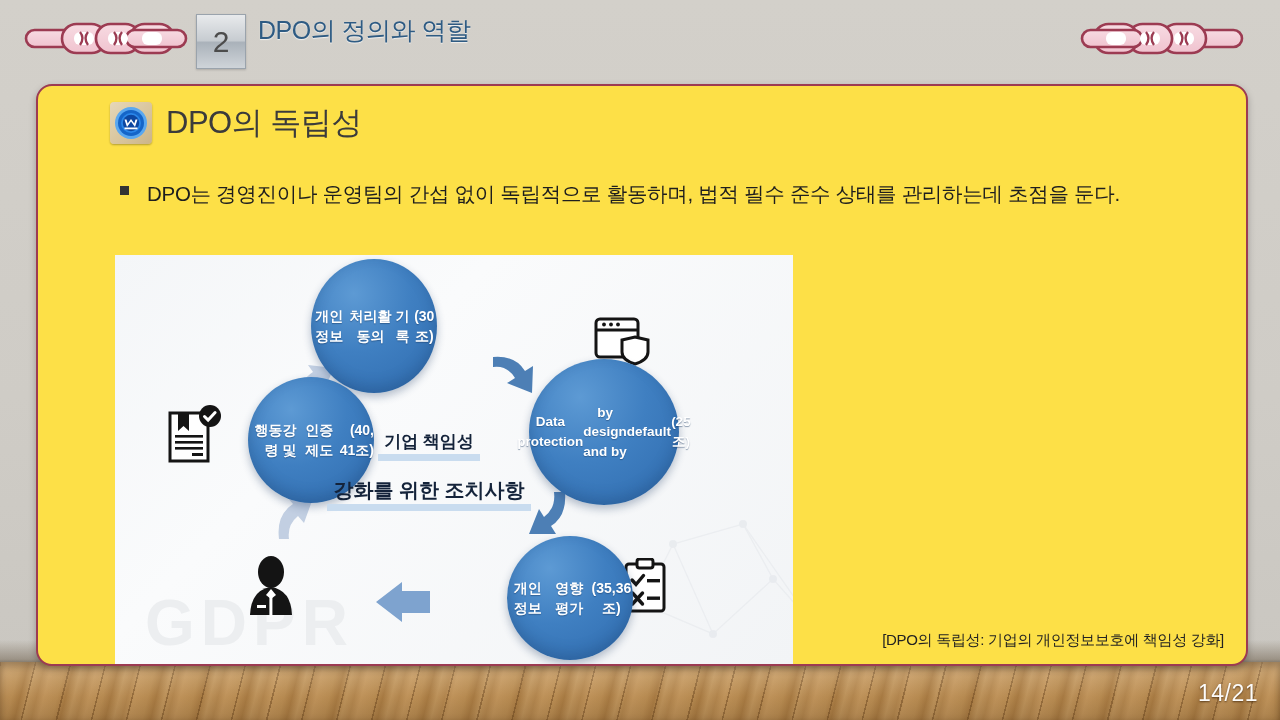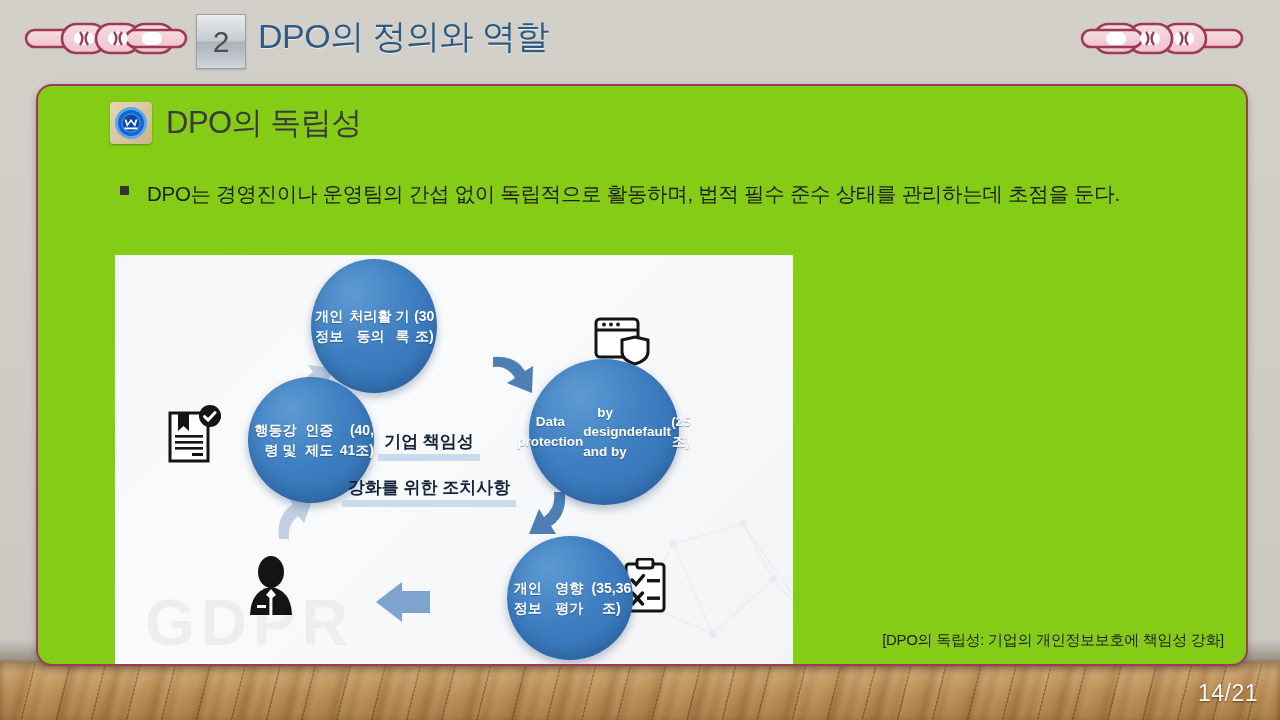--- a/index.html
+++ b/index.html
@@ -51,27 +51,27 @@
   #slide-number-box{
     position:absolute;left:196px;top:14px;width:48px;height:53px;
     background:linear-gradient(180deg,#e8eaec 0%,#c7ccd1 48%,#aab2ba 52%,#cfd4d9 100%);
     border:1px solid #9aa3ac;
     display:flex;align-items:center;justify-content:center;
     color:#4c4c4c;font-size:30px;
     box-shadow:0 1px 2px rgba(0,0,0,.18);
   }
   #slide-title{
     position:absolute;left:258px;top:14px;
-    font-size:34px;color:#2e5b83;letter-spacing:-.5px;
+    font-size:25px;color:#2e5b83;letter-spacing:-.5px;
     text-shadow:0 1px 1px rgba(255,255,255,.7);
   }
   
   #card{
     position:absolute;left:36px;top:84px;width:1208px;height:578px;
-    background:#84cc16;border:2px solid #9c3b52;border-radius:16px;
+    background:#fde047;border:2px solid #9c3b52;border-radius:16px;
     box-shadow:0 3px 7px rgba(0,0,0,.25);
     overflow:hidden;
   }
   #section-head{position:absolute;left:72px;top:16px;display:flex;align-items:center;gap:14px;}
   #section-icon{
     width:42px;height:42px;border-radius:4px;
     background:linear-gradient(135deg,#e6d7b8,#d8c49b 60%,#cbb488);
     display:flex;align-items:center;justify-content:center;
     box-shadow:0 1px 2px rgba(0,0,0,.3);
   }
@@ -101,21 +101,21 @@
   }
   .node span{display:block;line-height:1.45;}
   .ico{position:absolute;}
   .arrow{position:absolute;}
   #center-text{
     position:absolute;left:196px;top:176px;width:236px;text-align:center;
     font-weight:bold;color:#14233a;
   }
   #center-text .l1{font-size:17px;display:inline-block;padding:0 6px 1px;
     border-bottom:7px solid #c9dcef;line-height:1.3;}
-  #center-text .l2{font-size:17px;display:inline-block;margin-top:16px;padding:0 6px 1px;
+  #center-text .l2{font-size:20px;display:inline-block;margin-top:16px;padding:0 6px 1px;
     border-bottom:7px solid #c9dcef;line-height:1.3;text-align:center;}
   #caption{
     position:absolute;right:22px;top:545px;font-size:15px;color:#222;letter-spacing:-.3px;
   }
 </style>
 </head>
 <body>
 
 <div id="backdrop"></div>
 <div id="wall-shadow"></div>

